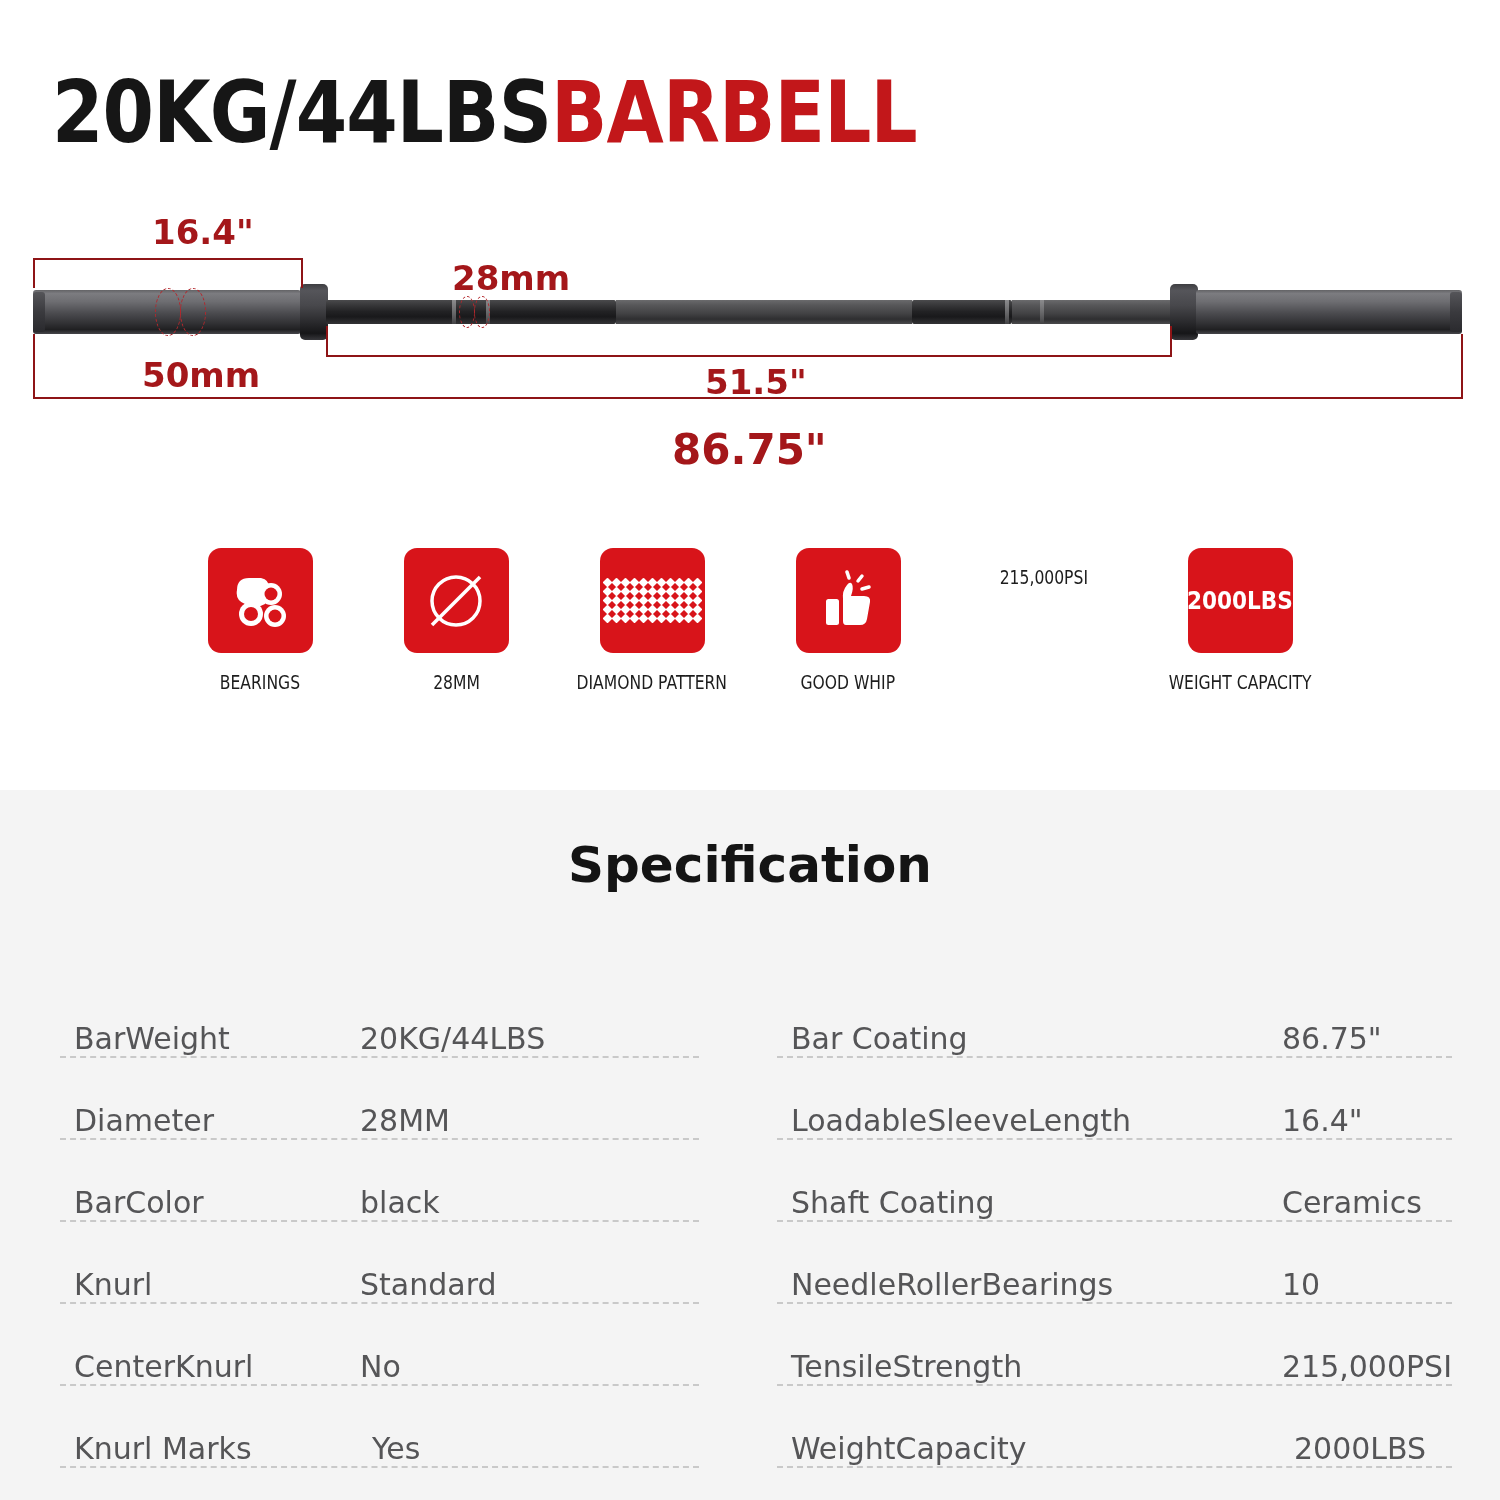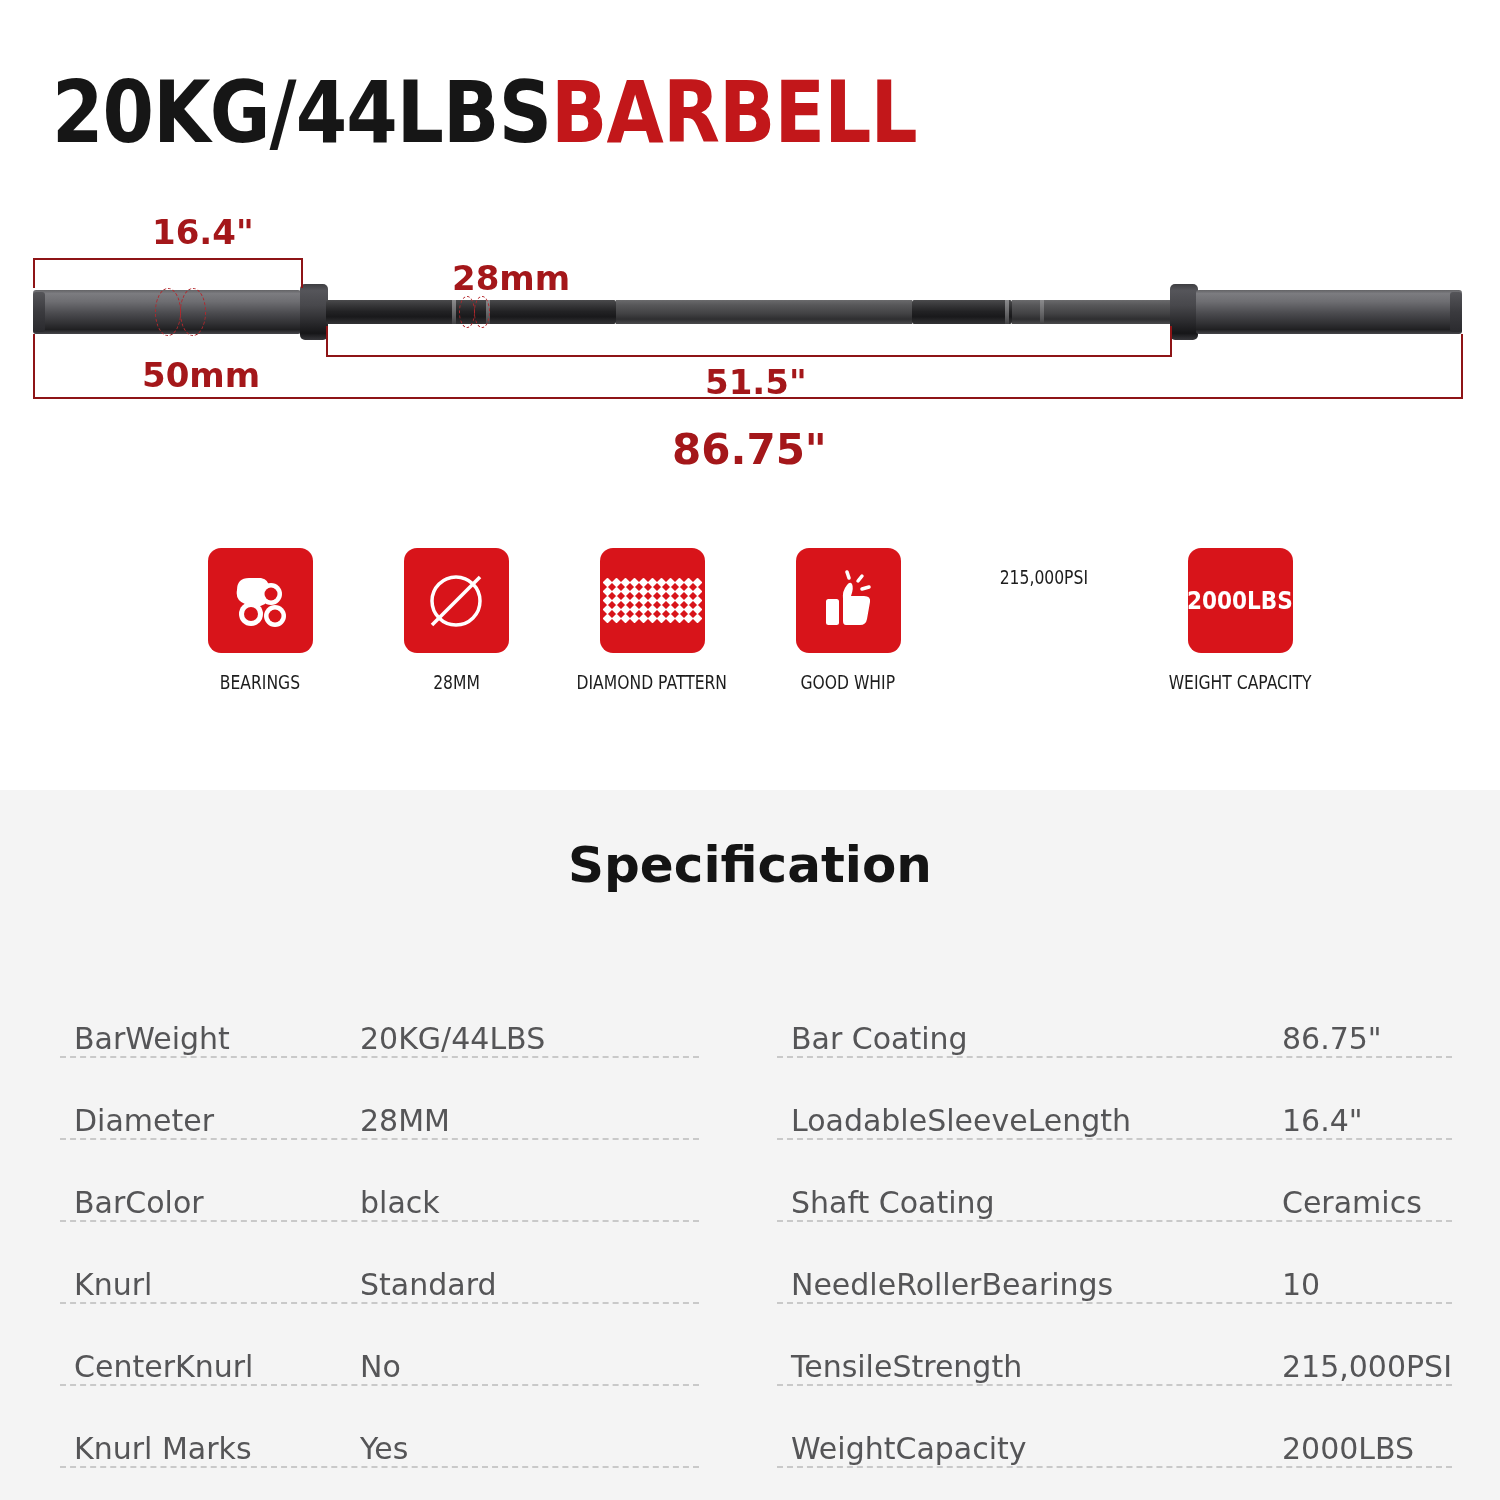--- a/index.html
+++ b/index.html
@@ -120,21 +120,21 @@
   #spec-table {
     position:absolute; left:60px; top:186px; width:1392px;
     display:flex; gap:78px;
   }
   .spec-col { flex:1; }
   .spec-row {
     display:flex; align-items:flex-end;
     height:82px;
     border-bottom:2px dashed #C9C9C9;
   }
-  .spec-row:last-child { border-bottom:2px dashed #C9C9C9; }
+  .spec-row:last-child { border-bottom:2px dashed #C9C9C9;gap:12px; }
   .spec-key {
     font-size:30px; color:#555557; flex:0 0 auto;
     font-family:"DejaVu Sans", sans-serif;
   }
   .spec-val {
     font-size:30px; color:#555557;
     font-family:"DejaVu Sans", sans-serif;
   }
   .col-left  .spec-key { width:300px; padding-left:14px; }
   .col-right .spec-key { width:505px; padding-left:14px; }

